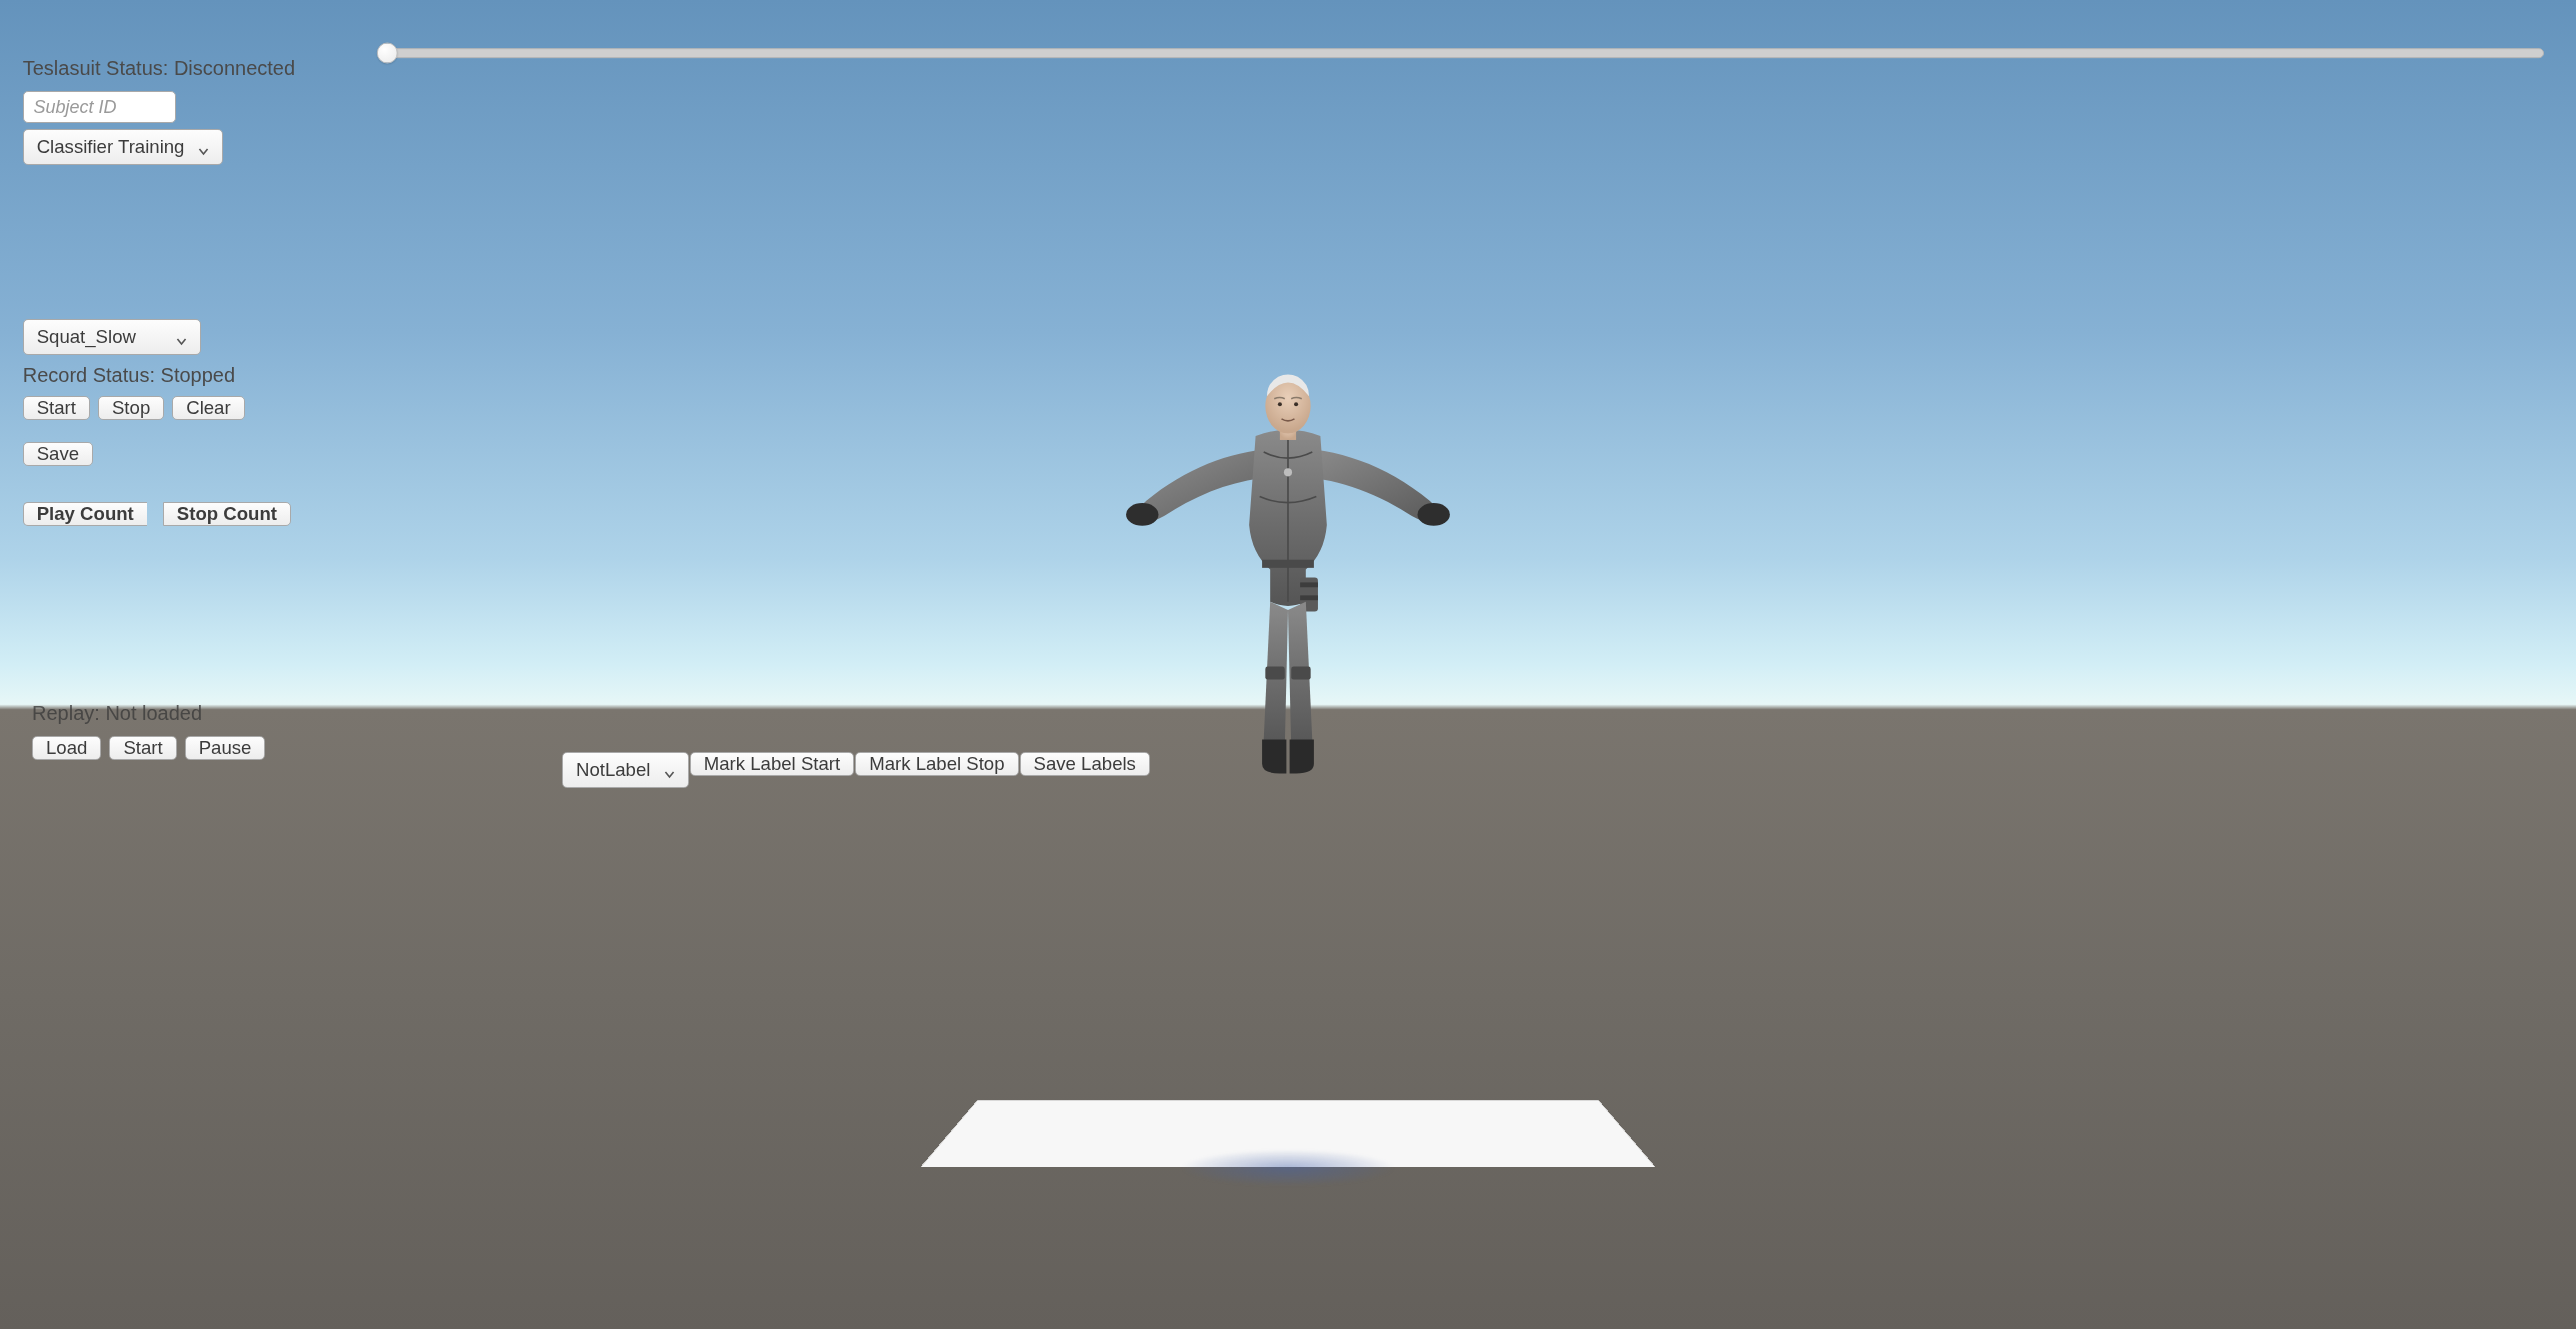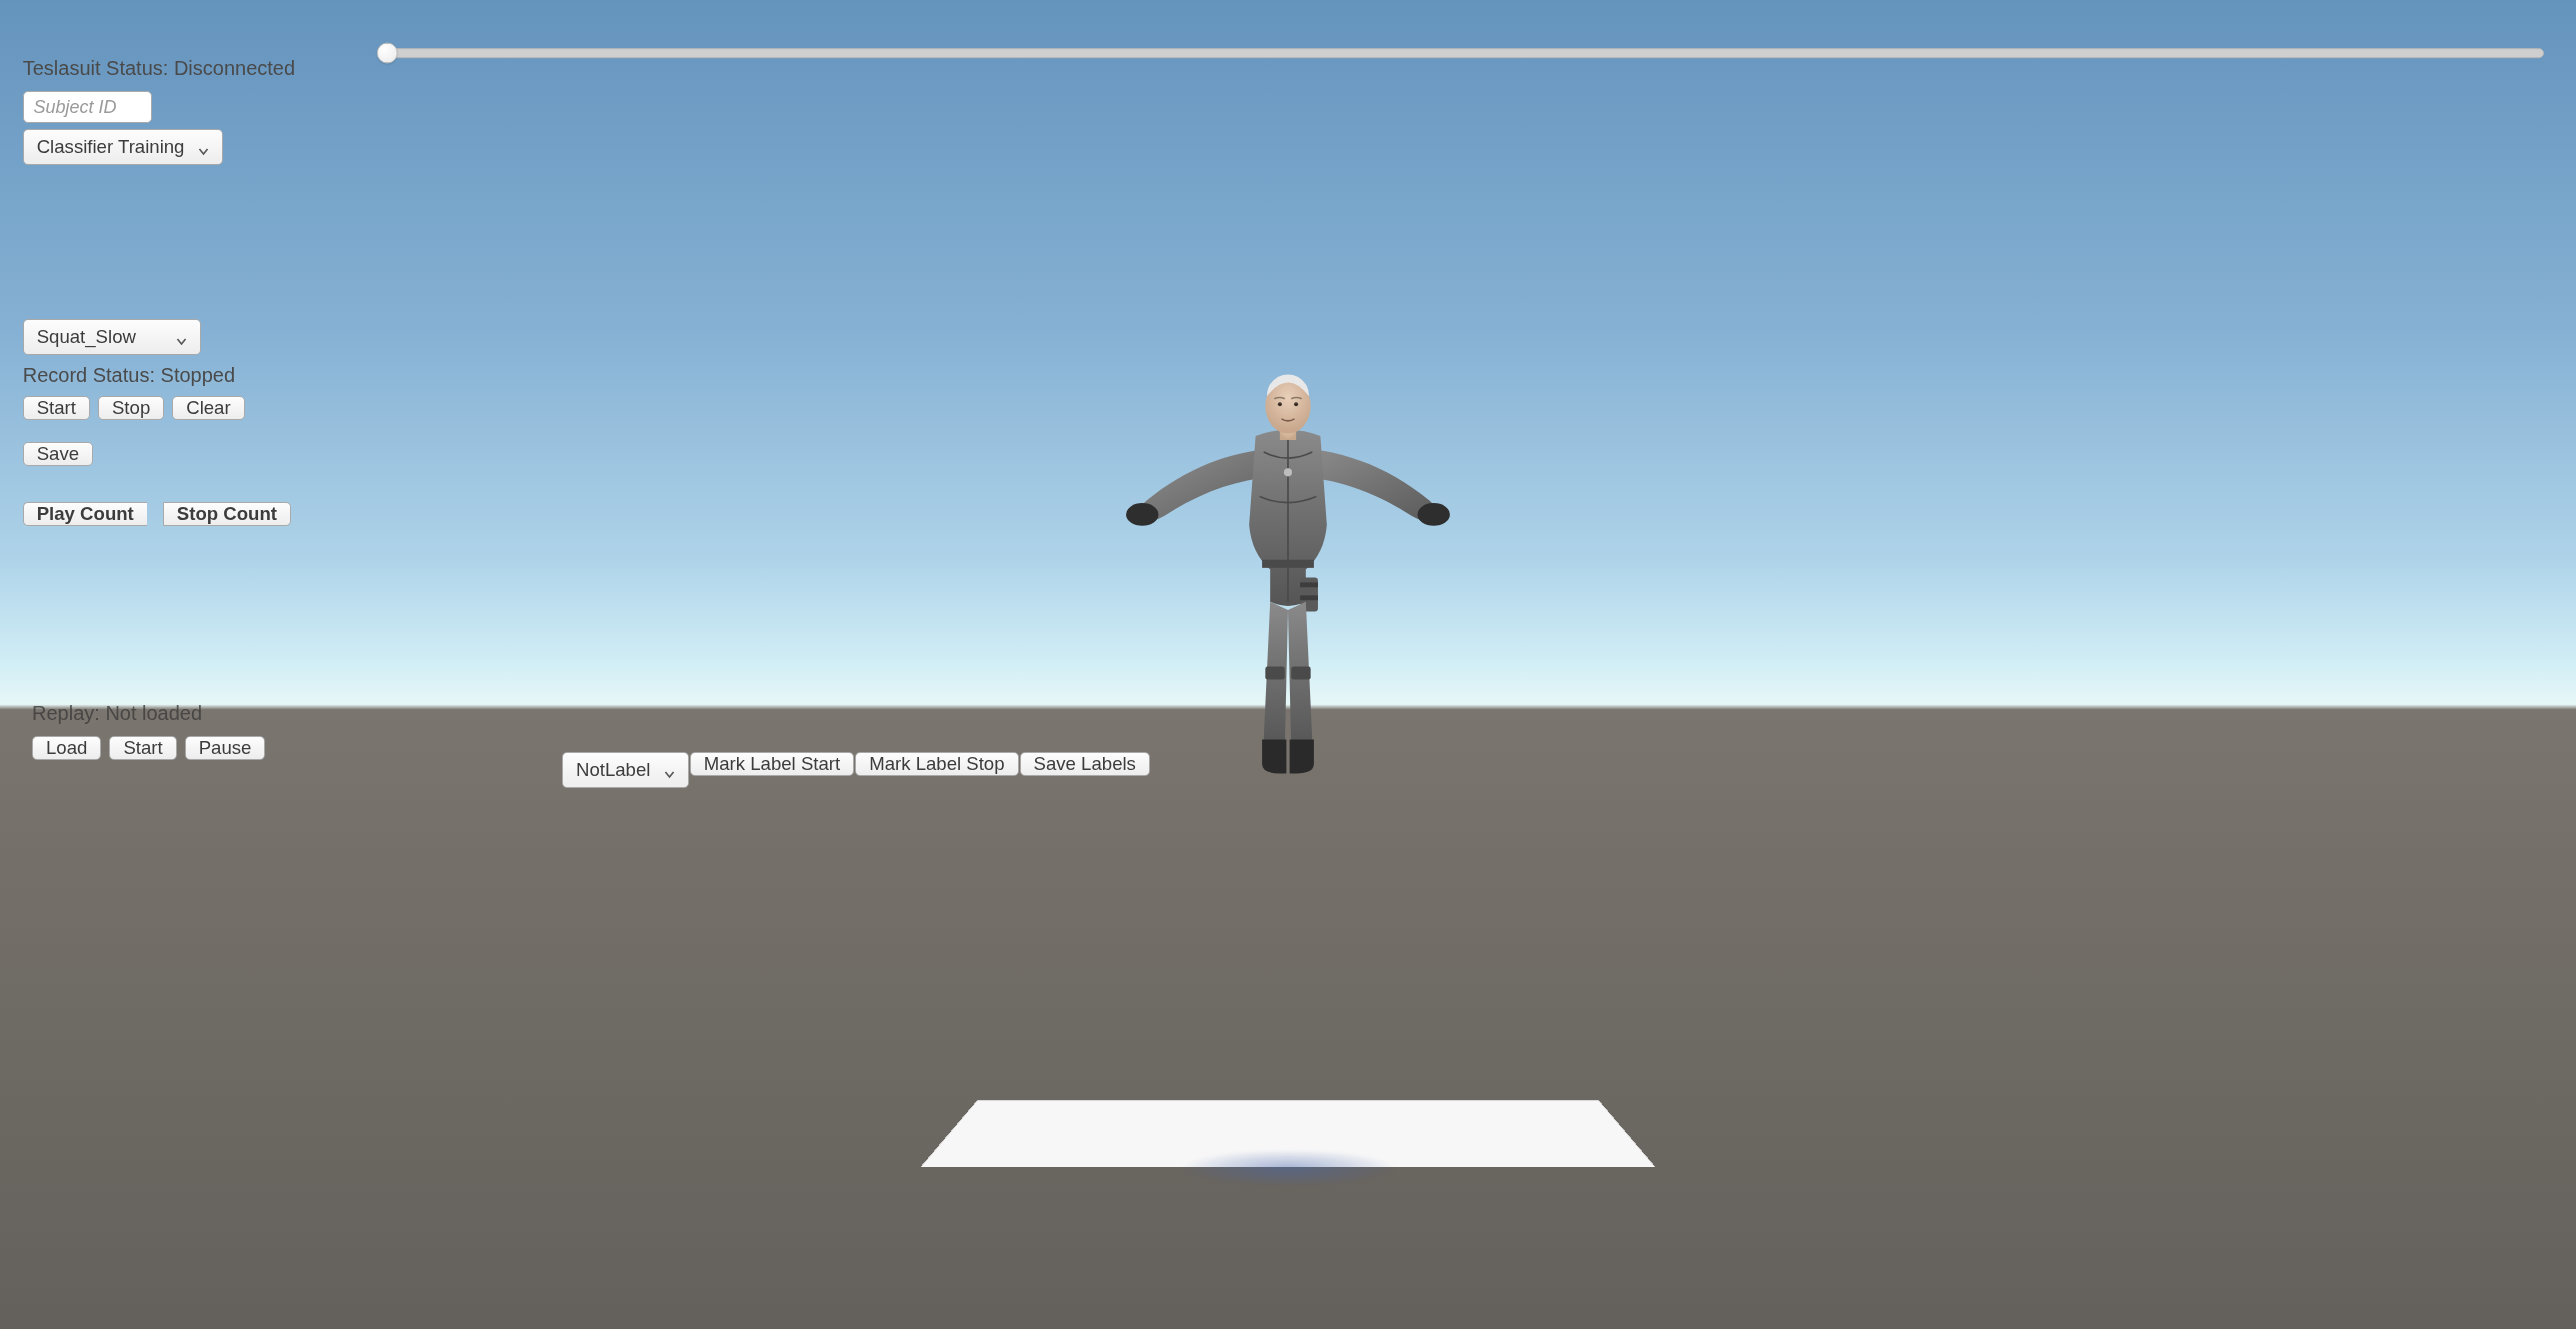--- a/index.html
+++ b/index.html
@@ -47,21 +47,21 @@
 
   
   .ui { position: absolute; inset: 0; }
 
   .status-text {
     position: absolute; left: 22.7px; top: 57px;
     font-size: 20px; color: #4a4a4a;
   }
   .subject-input {
     position: absolute; left: 22.7px; top: 91px;
-    width: 129px; height: 32px;
+    width: 153px; height: 32px;
     border: 0.8px solid #a9a9a9; border-radius: 4.9px;
     background: #fff; padding: 0 9.7px; font-size: 18px;
     font-style: italic; color: #888;
   }
   .subject-input::placeholder { color: #9a9a9a; font-style: italic; }
 
   .mode-select {
     position: absolute; left: 22.7px; top: 129px;
   }
   .exercise-select {

